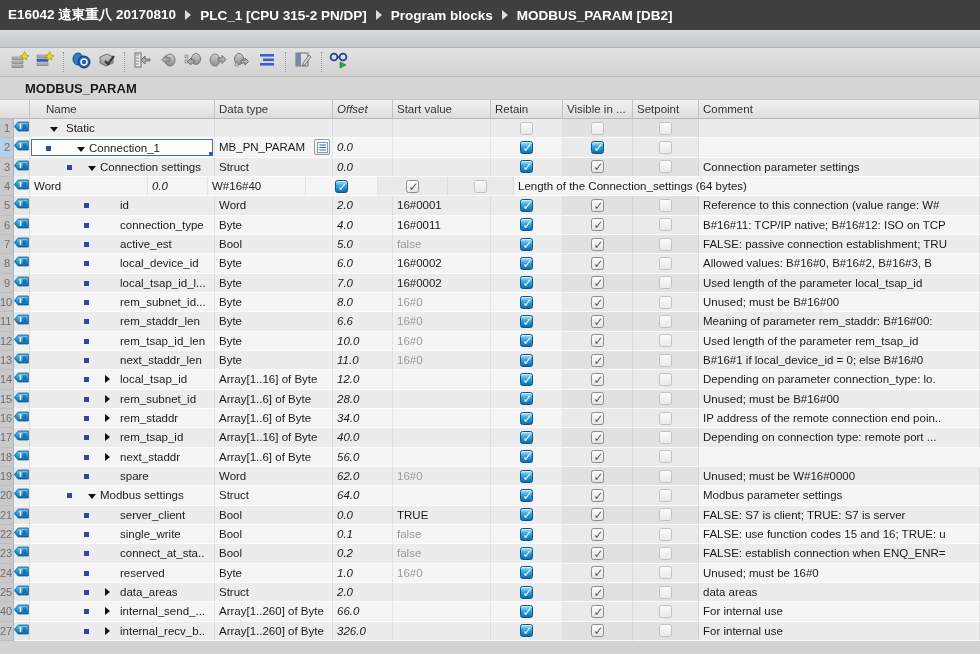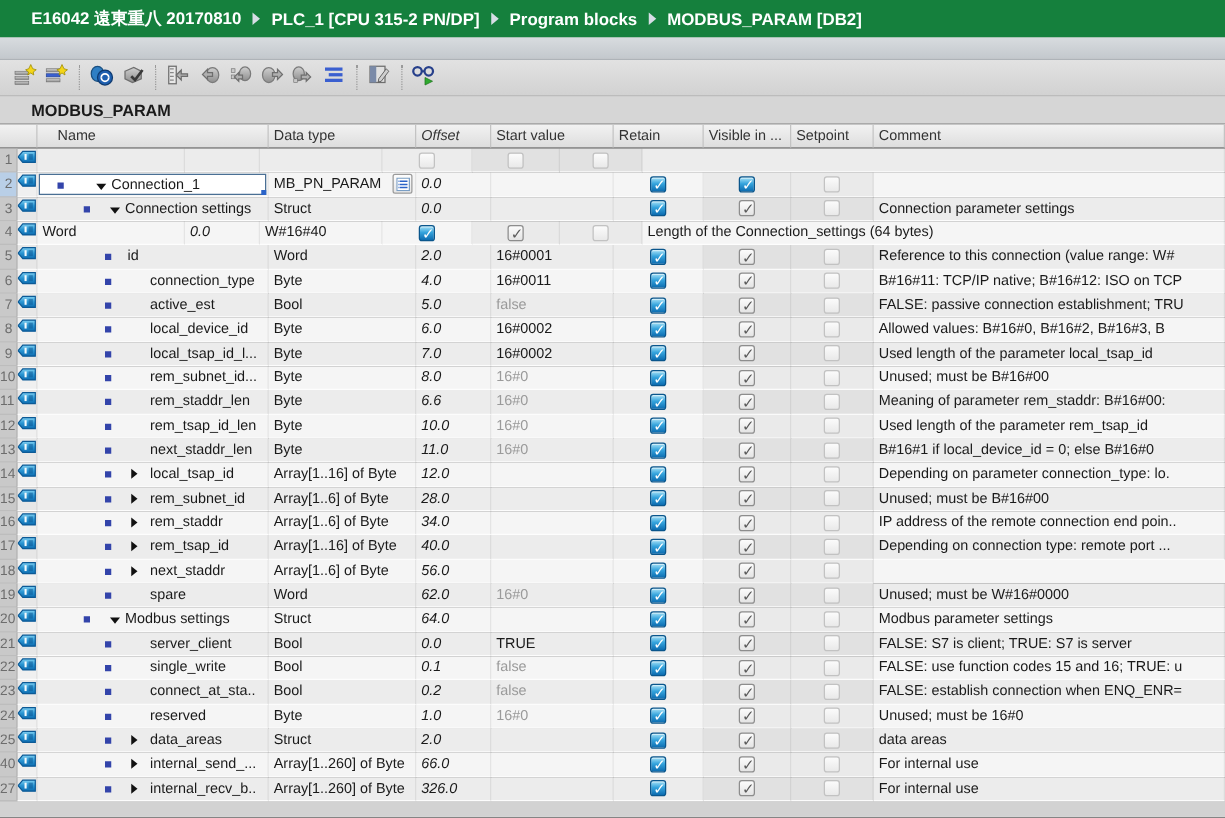--- a/index.html
+++ b/index.html
@@ -1,20 +1,20 @@
 <!DOCTYPE html>
 <html><head>
 <meta charset="utf-8">
 <style>
   * { margin:0; padding:0; box-sizing:border-box; }
   body { font-family:"Liberation Sans","DejaVu Sans",sans-serif; background:#d4d4d4; }
   #app { position:relative; width:980px; height:654px; overflow:hidden; background:#d6d6d6; }
 
   
-  .crumbbar { height:30px; background:#15803d; display:flex; align-items:center; padding-left:25px; }
+  .crumbbar { height:30px; background:#404040; display:flex; align-items:center; padding-left:8px; }
   .crumb { color:#ffffff; font-size:13.5px; font-weight:bold; cursor:default; }
   .crumb-sep { width:0; height:0; border-left:6px solid #d7dee6; border-top:5px solid transparent;
                border-bottom:5px solid transparent; margin:0 9px; }
 
   .chrome-strip { height:18px; background:linear-gradient(180deg,#d8dcdf,#c3c8cd); border-bottom:1px solid #aeb3b8; }
 
   
   .toolbar { height:29px; background:linear-gradient(180deg,#e2e2e2,#d2d2d2); display:flex; align-items:center;
              padding-left:8px; border-bottom:1px solid #bcbcbc; }
   .tbtn { width:24px; height:24px; display:flex; align-items:center; justify-content:center; border:1px solid transparent;
@@ -230,20 +230,24 @@
     <div id="tbody">
         <div class="brow odd">
           <div class="bcell c-num numcell">1</div>
           <div class="bcell c-icon iconcell">
             <span><svg width="15" height="11" viewBox="0 0 16 11">
                 <polygon points="0.5,5.5 4.5,0.8 15.2,0.8 15.2,10.2 4.5,10.2" fill="url(#tagg)" stroke="#0c5a96" stroke-width="1"></polygon>
                 <rect x="6" y="3" width="1.8" height="5" fill="#ffffff" opacity="0.95"></rect>
                 <rect x="9.5" y="3" width="3.6" height="5" fill="#0c5a96" opacity="0.55"></rect>
               </svg></span>
           </div>
+          <div class="bcell c-name">
+            <span class="exp down" style="left: 20px;"></span>
+            <span class="nm-text" style="left: 36px;">Static</span>
+          </div>
           <div class="bcell c-type typecell"><span></span></div>
           <div class="bcell c-off offcell"></div>
           <div class="bcell c-val valcell"></div>
           <div class="bcell c-ret cbcell">
             <span class="cb off"></span>
           </div>
           <div class="bcell c-vis cbcell shade">
             <span class="cb off"></span>
           </div>
           <div class="bcell c-set cbcell shade">
@@ -343,21 +347,21 @@
           <div class="bcell c-num numcell">5</div>
           <div class="bcell c-icon iconcell">
             <span><svg width="15" height="11" viewBox="0 0 16 11">
                 <polygon points="0.5,5.5 4.5,0.8 15.2,0.8 15.2,10.2 4.5,10.2" fill="url(#tagg)" stroke="#0c5a96" stroke-width="1"></polygon>
                 <rect x="6" y="3" width="1.8" height="5" fill="#ffffff" opacity="0.95"></rect>
                 <rect x="9.5" y="3" width="3.6" height="5" fill="#0c5a96" opacity="0.55"></rect>
               </svg></span>
           </div>
           <div class="bcell c-name">
             <span class="bullet" style="left: 54px;"></span>
-            <span class="nm-text" style="left: 72px; text-align: center;">id</span>
+            <span class="nm-text" style="left: 90px; text-align: center;">id</span>
           </div>
           <div class="bcell c-type typecell"><span>Word</span></div>
           <div class="bcell c-off offcell">2.0</div>
           <div class="bcell c-val valcell">16#0001</div>
           <div class="bcell c-ret cbcell">
             <span class="cb blue"></span>
           </div>
           <div class="bcell c-vis cbcell shade">
             <span class="cb gray"></span>
           </div>

